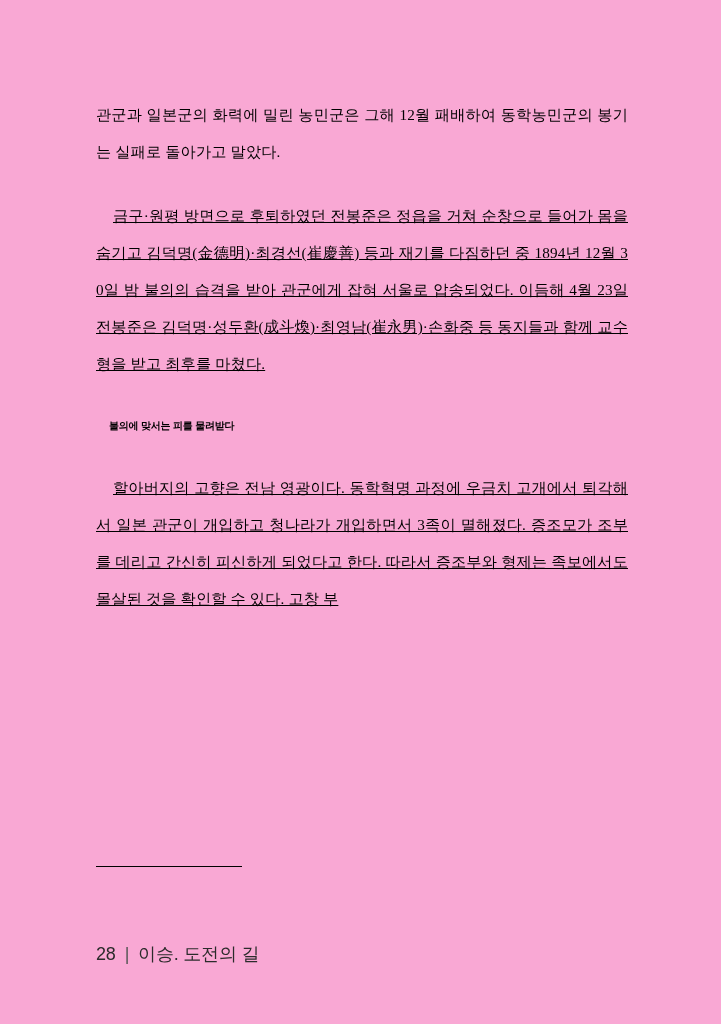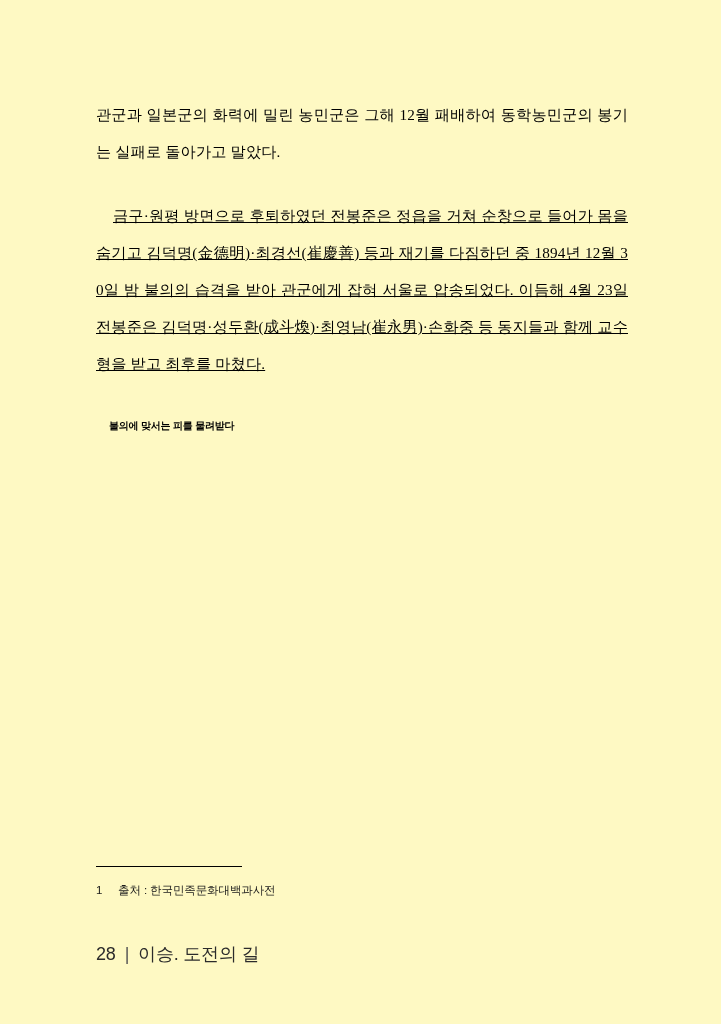--- a/index.html
+++ b/index.html
@@ -14,21 +14,21 @@
     color: #000000;
     position: relative;
     overflow: hidden;
   }
   .page {
     position: absolute;
     left: 0;
     top: 0;
     width: 721px;
     height: 1024px;
-    background: #fef9c3;
+    background: #f9a8d4;
   }
   .content {
     position: absolute;
     left: 96px;
     top: 96px;
     width: 532px;
   }
   p.para {
     margin: 0 0 27px 0;
     font-size: 15.2px;
@@ -111,25 +111,25 @@
 
   <div class="content">
 
     <p class="para">관군과 일본군의 화력에 밀린 농민군은 그해 12월 패배하여 동학농민군의 봉기는 실패로 돌아가고 말았다.</p>
 
     <p class="para indent">금구·원평 방면으로 후퇴하였던 전봉준은 정읍을 거쳐 순창으로 들어가 몸을 숨기고 김덕명(金德明)·최경선(崔慶善) 등과 재기를 다짐하던 중 1894년 12월 30일 밤 불의의 습격을 받아 관군에게 잡혀 서울로 압송되었다. 이듬해 4월 23일 전봉준은 김덕명·성두환(成斗煥)·최영남(崔永男)·손화중 등 동지들과 함께 교수형을 받고 최후를 마쳤다.</p>
 
 
     <h2 class="subhead">불의에 맞서는 피를 물려받다</h2>
 
+    <p class="para indent last-block">할아버지의 고향은 전남 영광이다. 동학혁명 과정에 우금치 고개에서 퇴각해서 일본 관군이 개입하고 청나라가 개입하면서 3족이 멸해졌다. 증조모가 조부를 데리고 간신히 피신하게 되었다고 한다. 따라서 증조부와 형제는 족보에서도 몰살된 것을 확인할 수 있다. 고창 부</p>
 
   </div>
 
   <div class="footnote-area">
     <div class="footnote-rule"></div>
-    <div class="footnote-item"><span class="footnote-num">1</span><span>출처 : 한국민족문화대백과사전</span></div>
   </div>
 
   <div class="page-footer">
     <span class="page-number">28</span><span class="footer-sep">|</span><span class="footer-title">이승. 도전의 길</span>
   </div>
 
 </div>
 
 </body></html>

